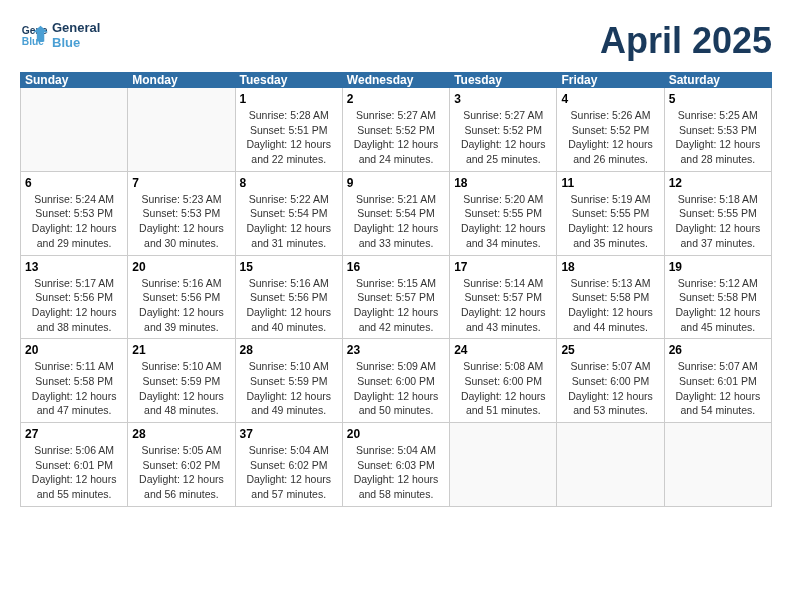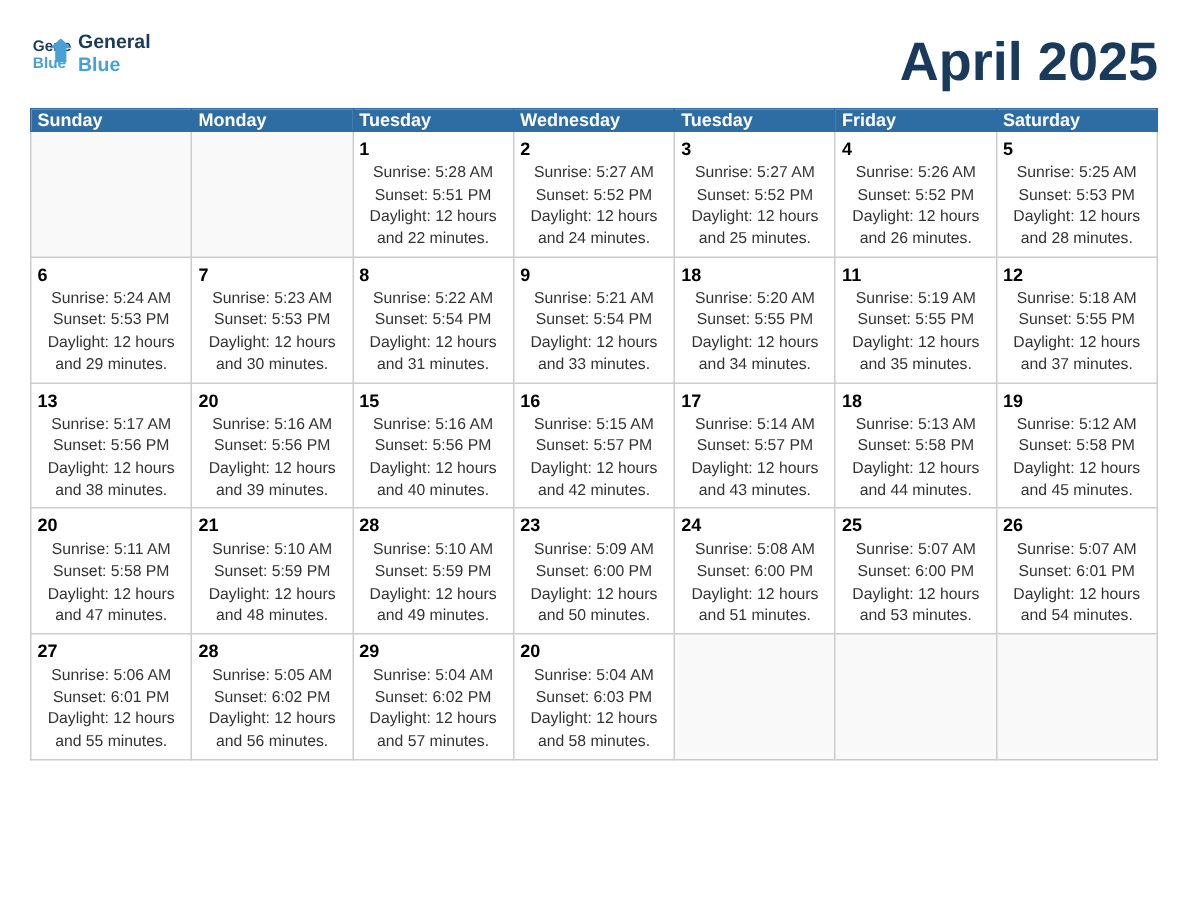--- a/index.html
+++ b/index.html
@@ -224,21 +224,21 @@
       <tr>
         <td>
           <span class="day-num">27</span>
           <div class="day-info">Sunrise: 5:06 AM<br>Sunset: 6:01 PM<br>Daylight: 12 hours and 55 minutes.</div>
         </td>
         <td>
           <span class="day-num">28</span>
           <div class="day-info">Sunrise: 5:05 AM<br>Sunset: 6:02 PM<br>Daylight: 12 hours and 56 minutes.</div>
         </td>
         <td>
-          <span class="day-num">29</span>
+          <span class="day-num">37</span>
           <div class="day-info">Sunrise: 5:04 AM<br>Sunset: 6:02 PM<br>Daylight: 12 hours and 57 minutes.</div>
         </td>
         <td>
           <span class="day-num">20</span>
           <div class="day-info">Sunrise: 5:04 AM<br>Sunset: 6:03 PM<br>Daylight: 12 hours and 58 minutes.</div>
         </td>
         <td class="empty"></td>
         <td class="empty"></td>
         <td class="empty"></td>
       </tr>

